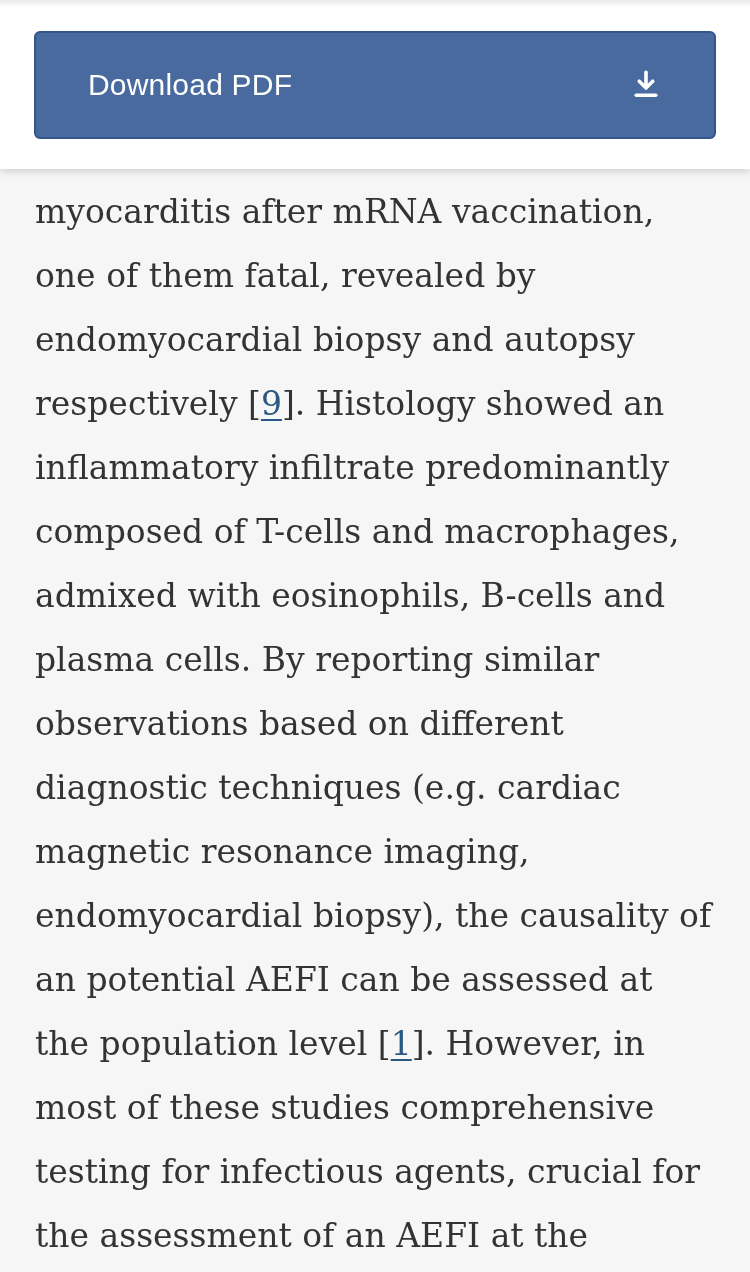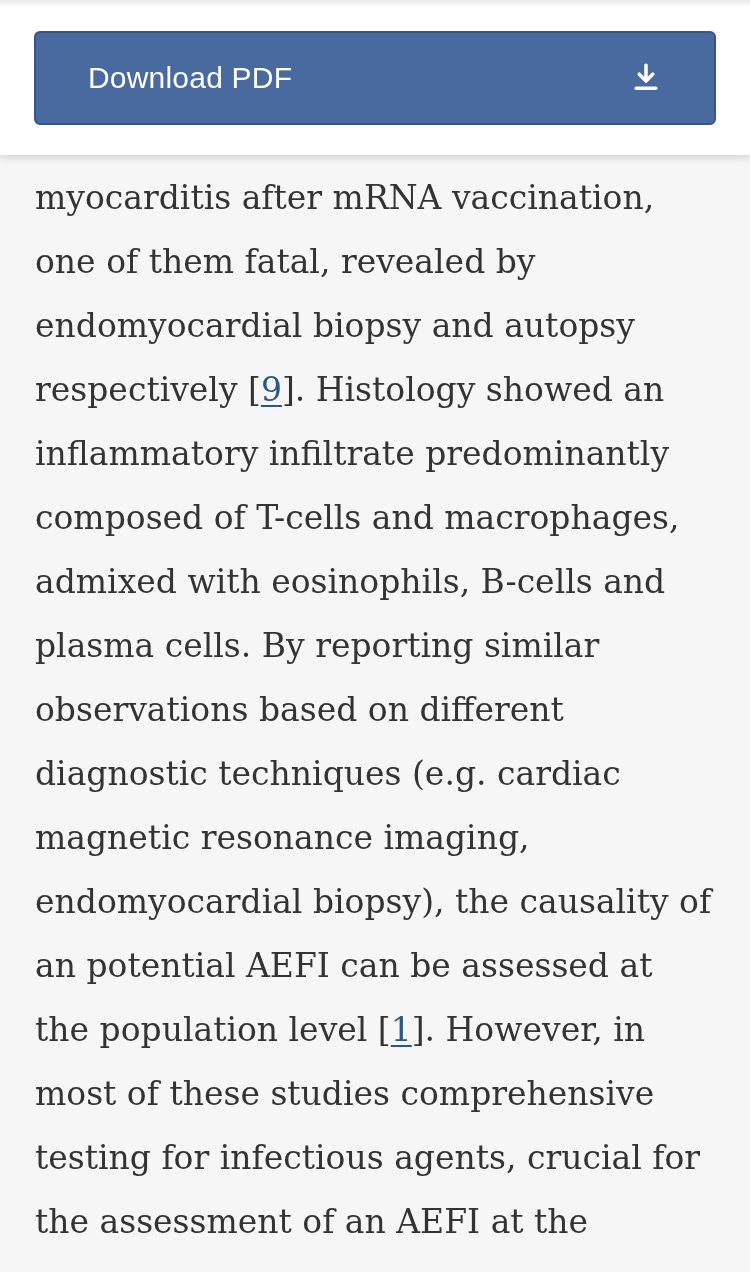--- a/index.html
+++ b/index.html
@@ -25,21 +25,21 @@
     height: 7px;
     background: linear-gradient(#e9e9eb, #ffffff);
     pointer-events: none;
   }
   .download-btn {
     display: flex;
     align-items: center;
     justify-content: space-between;
     box-sizing: border-box;
     width: 100%;
-    height: 94px;
+    height: 108px;
     padding: 0 50px 0 52px;
     background: #486a9f;
     border: 2px solid #35548c;
     border-radius: 6px;
     cursor: pointer;
     outline: none;
   }
   .btn-label {
     color: #ffffff;
     font-family: "Liberation Sans", sans-serif;

